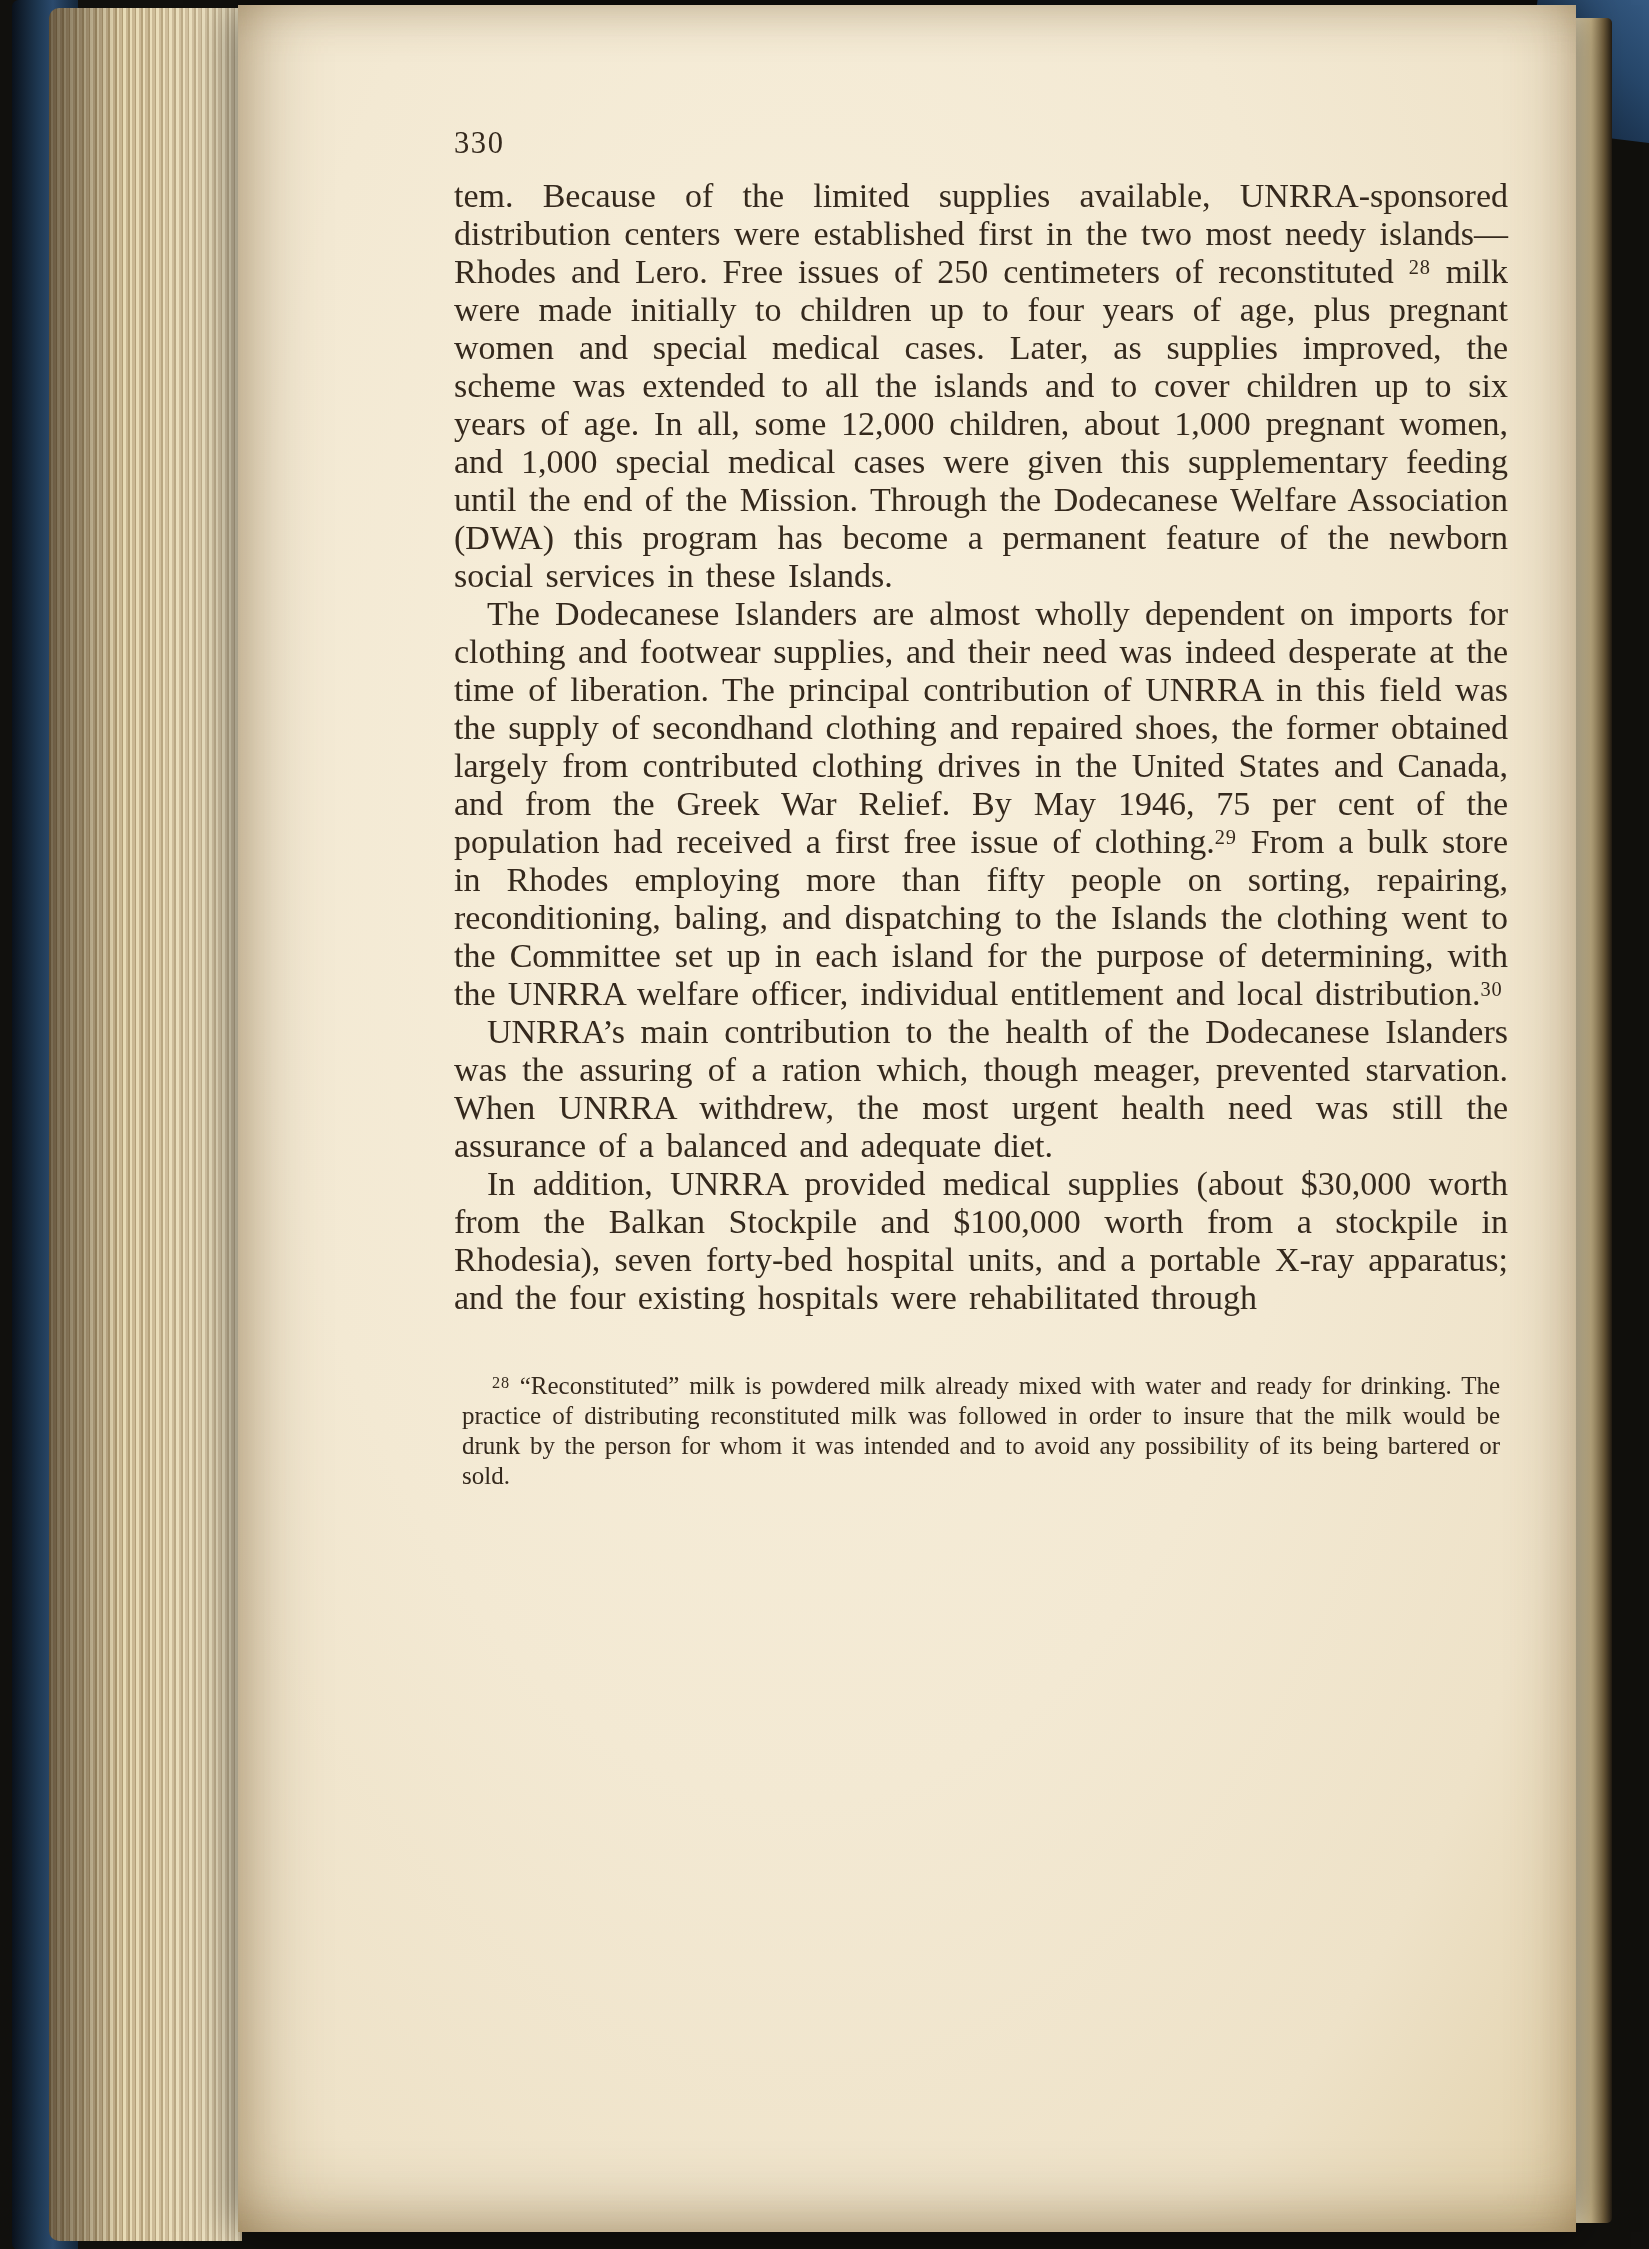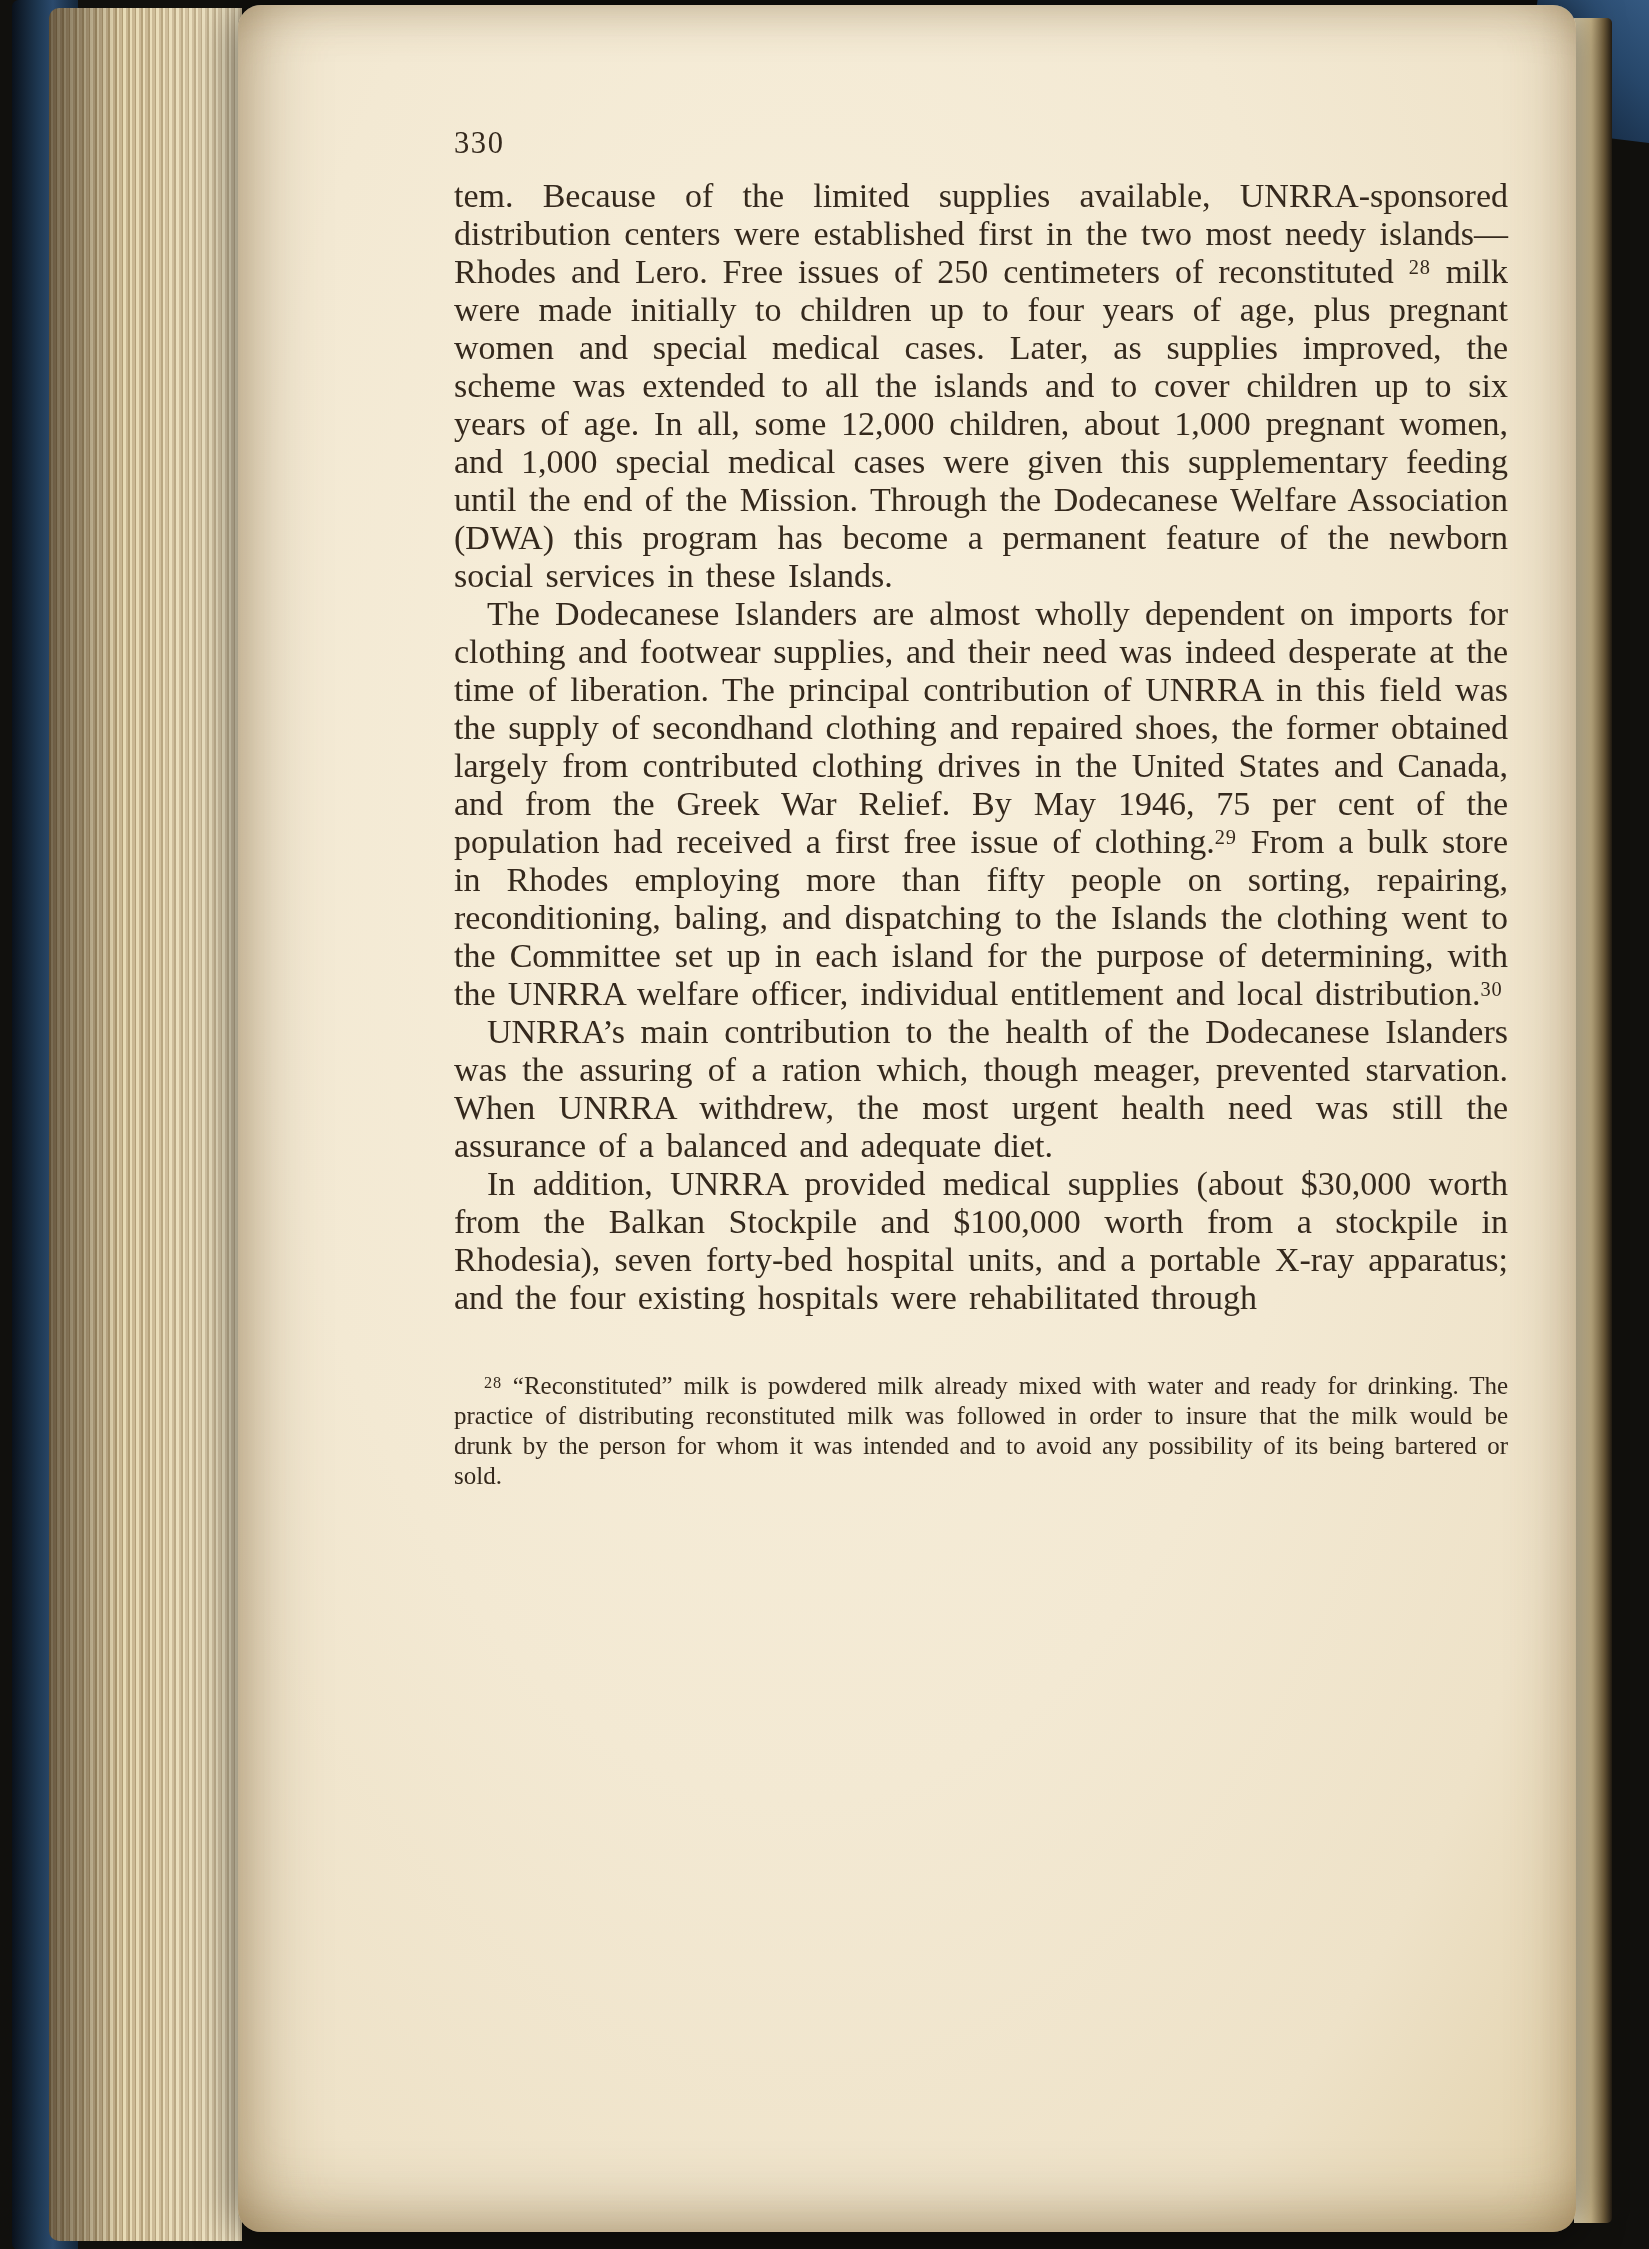--- a/index.html
+++ b/index.html
@@ -54,21 +54,20 @@
     position: absolute;
     left: 238px; top: 5px;
     width: 1338px; height: 2227px;
     background: radial-gradient(ellipse at 42% 34%, #f8f0dd 0%, #f3e9d3 50%, #eee2c8 78%, #e1d0aa 100%);
     box-shadow:
       inset 49px 0 74px -41px rgba(110, 80, 35, 0.5),
       inset -41px 0 66px -41px rgba(110, 80, 35, 0.45),
       inset 0 -58px 74px -49px rgba(110, 80, 35, 0.42),
       inset 0 41px 58px -45px rgba(110, 80, 35, 0.32),
       0 0 45px rgba(0, 0, 0, 0.6);
-    border-radius: 23px;
   }
   .page-content {
     position: absolute;
     left: 216px; top: 114px;
     width: 1054px;
     color: #35291d;
   }
   .page-header {
     position: relative;
     height: 51px;
@@ -102,21 +101,21 @@
     vertical-align: 0.45em;
     letter-spacing: 0.8px;
   }
   .footnotes {
     margin-top: 28px;
     font-size: 25px;
     line-height: 30px;
     text-align: justify;
     word-spacing: 1.6px;
   }
-  .footnote { margin: 0; text-indent: 30px; }
+  .footnote { margin: 8px; text-indent: 30px; }
   .footnote .fn-marker {
     font-size: 0.65em;
     line-height: 0;
     vertical-align: 0.4em;
     letter-spacing: 0.8px;
   }
 </style>
 </head>
 <body>
 

